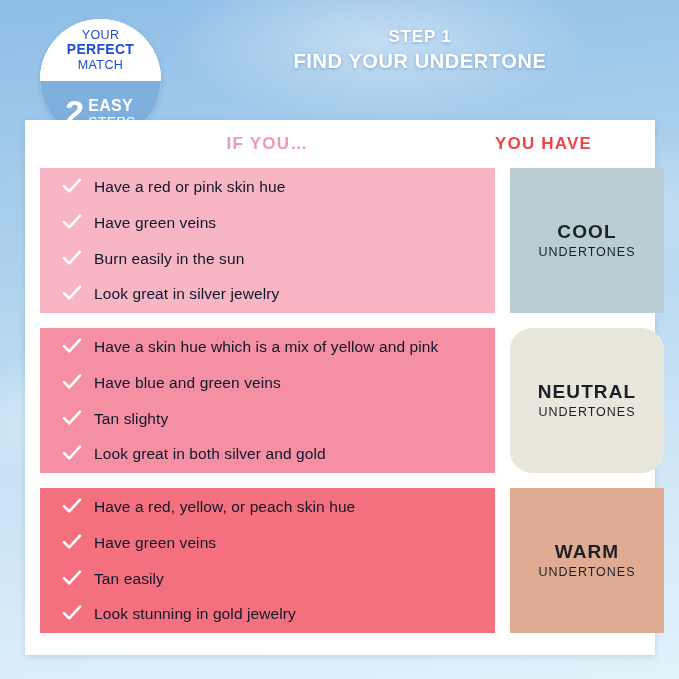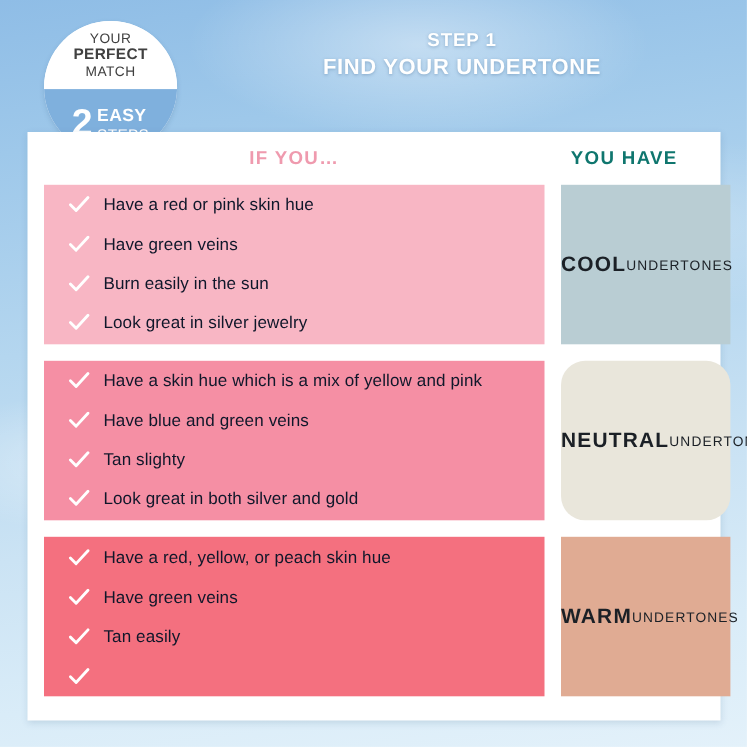--- a/index.html
+++ b/index.html
@@ -75,21 +75,21 @@
     background: #ffffff;
     box-shadow: 0 2px 5px rgba(60,100,140,0.22);
     user-select: none;
   }
   #badge-top {
     position: absolute;
     left: 0; top: 0;
     width: 121px;
     height: 62px;
     background: #ffffff;
-    color: #404040;
+    color: #1d4ed8;
     display: flex;
     flex-direction: column;
     align-items: center;
     justify-content: center;
     line-height: 1.12;
     text-align: right;
   }
   #badge-bottom {
     position: absolute;
     left: 0; top: 62px;
@@ -131,21 +131,21 @@
   }
   .col-head {
     position: absolute;
     font-size: 17px;
     font-weight: bold;
     letter-spacing: 1.2px;
     color: #ef9aae;
     user-select: none;
   }
   #head-if  { left: 15px;  top: 0; width: 455px; text-align: center; }
-  #head-you { left: 470px; top: 0; width: 145px; text-align: center; color: #0f766e; }
+  #head-you { left: 470px; top: 0; width: 145px; text-align: left; color: #ef4444; }
 
   
   .row {
     position: absolute;
     left: 15px;
     width: 600px;
     height: 145px;
   }
   #row-0 { top: 48px; }
   #row-1 { top: 208px; }
@@ -181,22 +181,23 @@
   }
   .check svg { display: block; }
 
   .swatch {
     position: absolute;
     left: 470px;
     top: 0;
     width: 154px;
     height: 145px;
     display: flex;
-    flex-direction: row;
+    flex-direction: column;
     align-items: center;
+    justify-content: center;
     user-select: none;
   }
   .sw-name {
     font-size: 19px;
     font-weight: bold;
     letter-spacing: 1.1px;
     color: #1b2026;
     line-height: 1.15;
   }
   .sw-sub {
@@ -346,20 +347,21 @@
               </svg>
             </span>
             <span>Tan easily</span>
           </div>
           <div class="crit-item">
             <span class="check">
               <svg width="20" height="16" viewBox="0 0 20 16" aria-hidden="true">
                 <path d="M2 8.2 L7.2 13.4 L18 1.6" fill="none" stroke="#ffffff" stroke-width="2.6" stroke-linecap="round" stroke-linejoin="round"></path>
               </svg>
             </span>
+            <span>Look stunning in gold jewelry</span>
           </div>
         </div>
       <div class="swatch" style="background: rgb(224, 171, 147);">
         <div class="sw-name">WARM</div>
         <div class="sw-sub">UNDERTONES</div>
       </div>
     </div>
 
   </div>
 </div>

